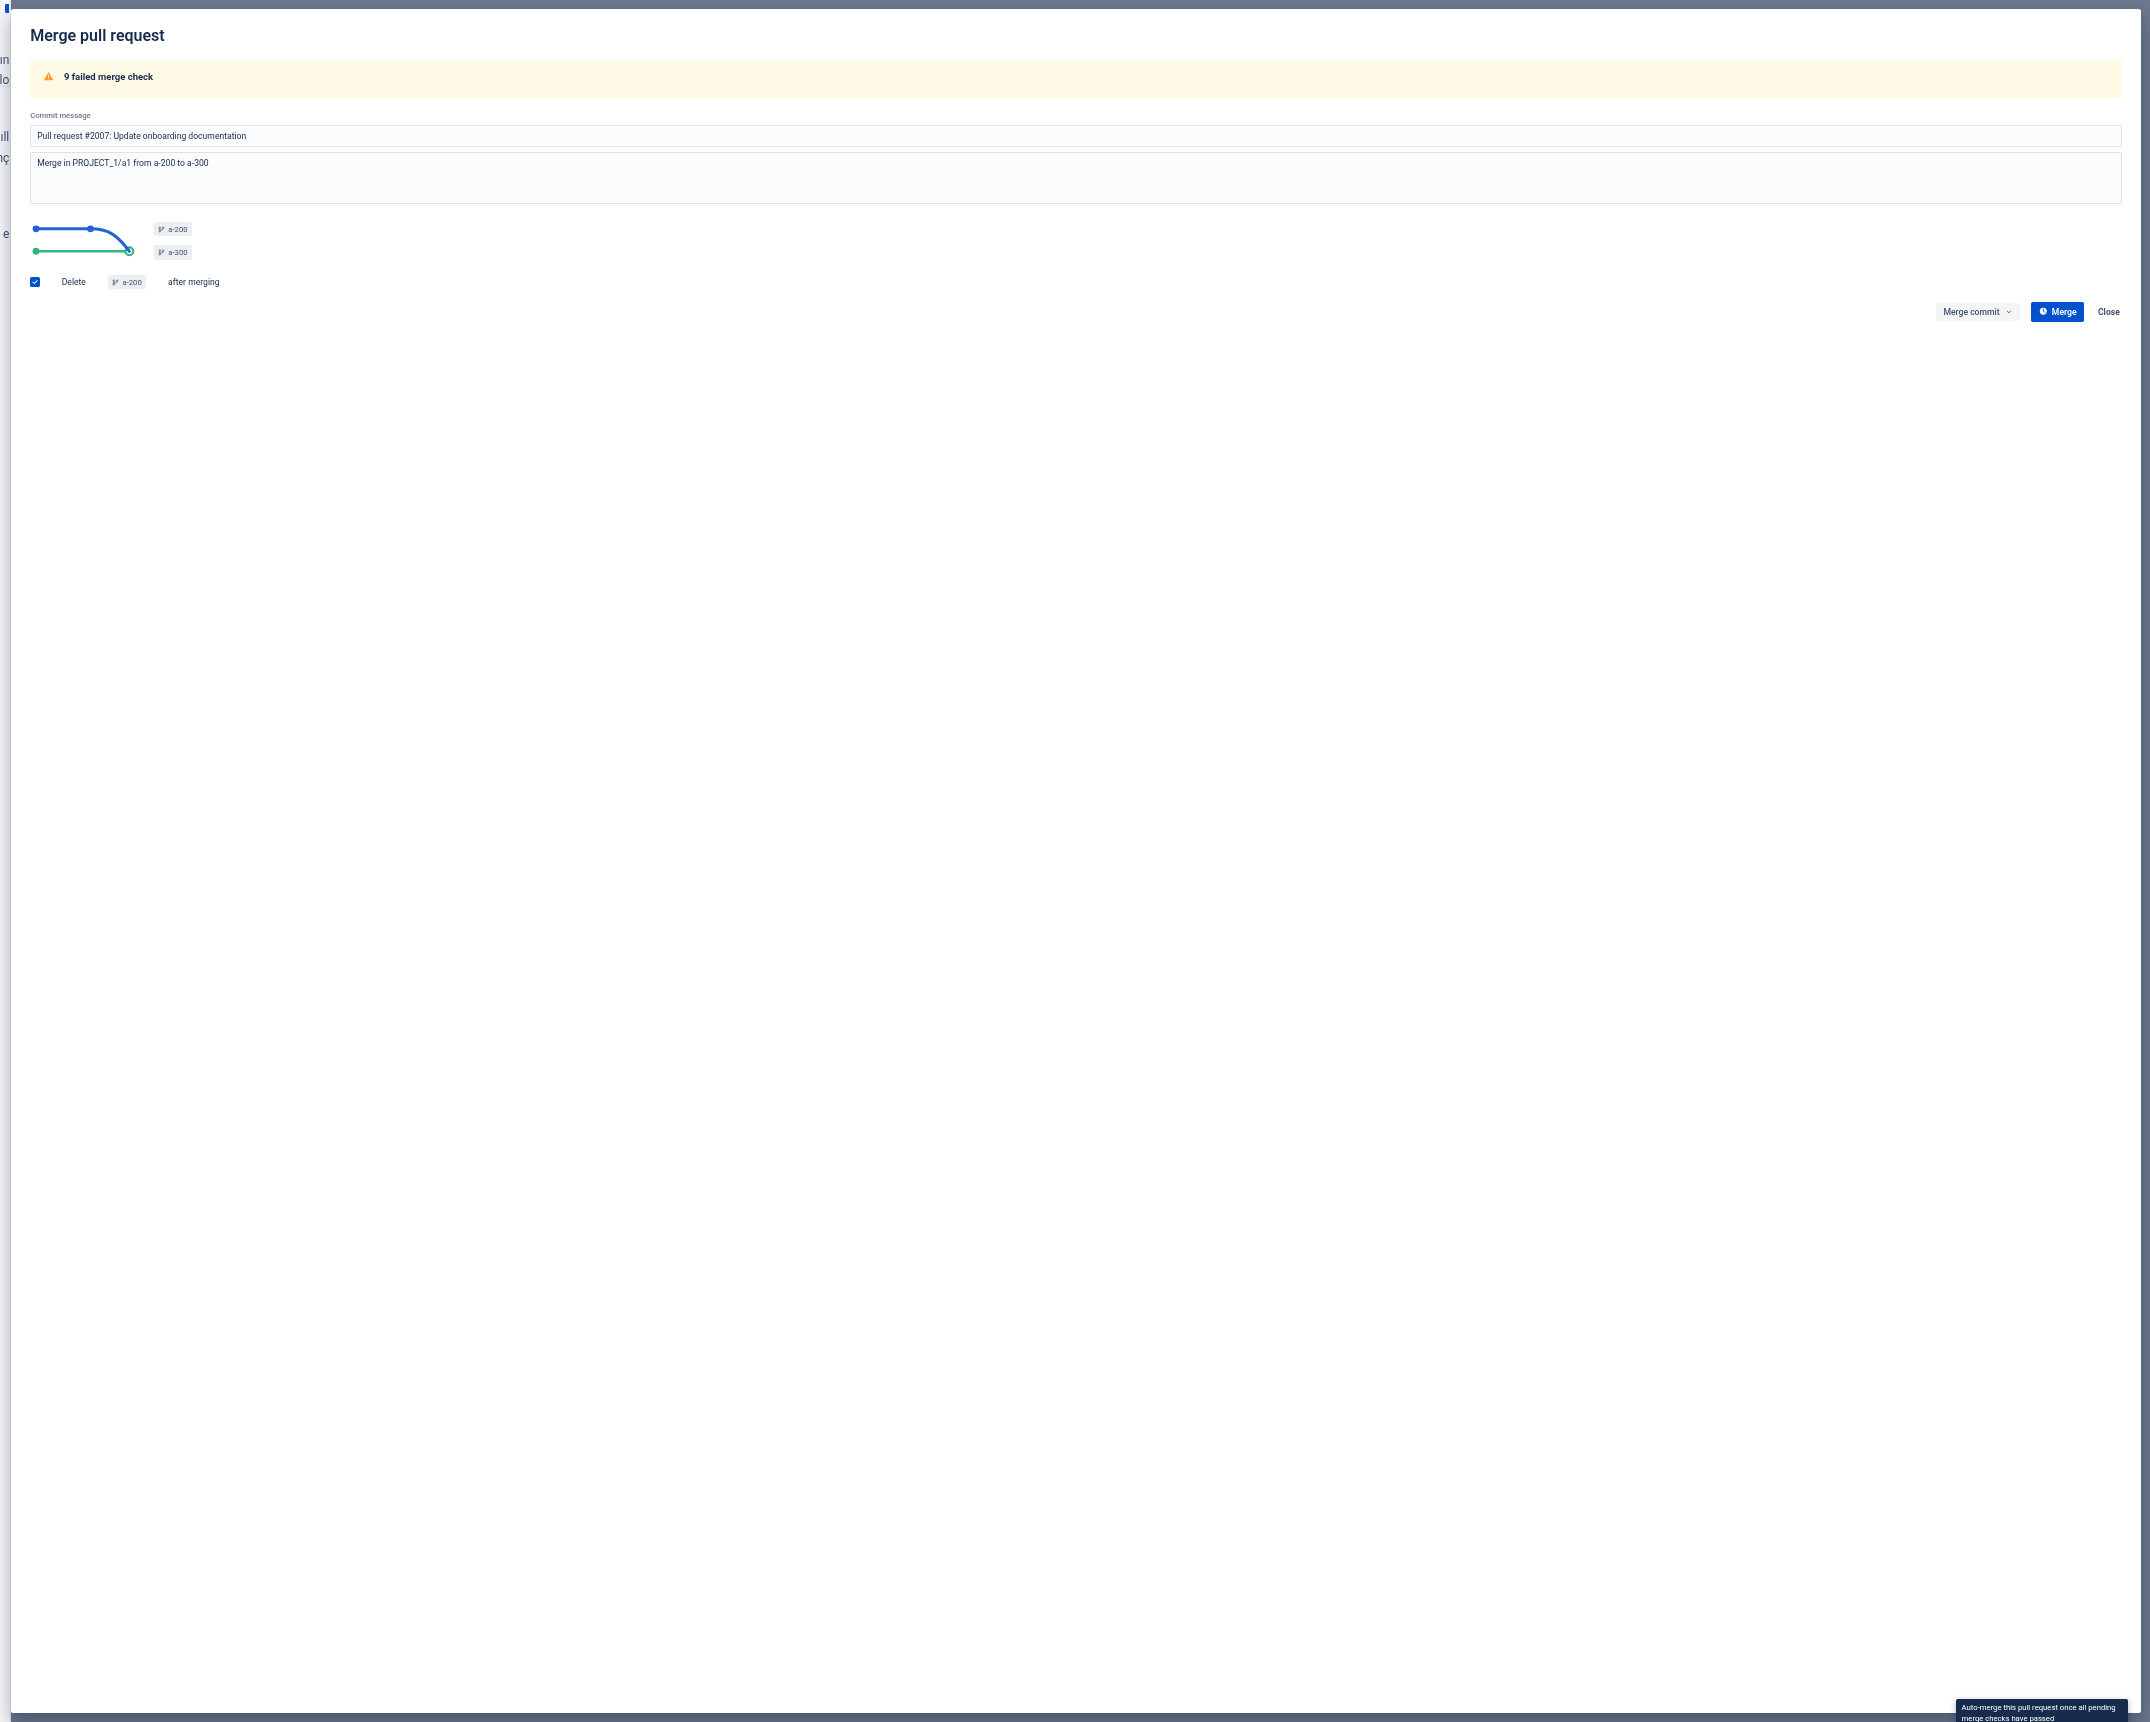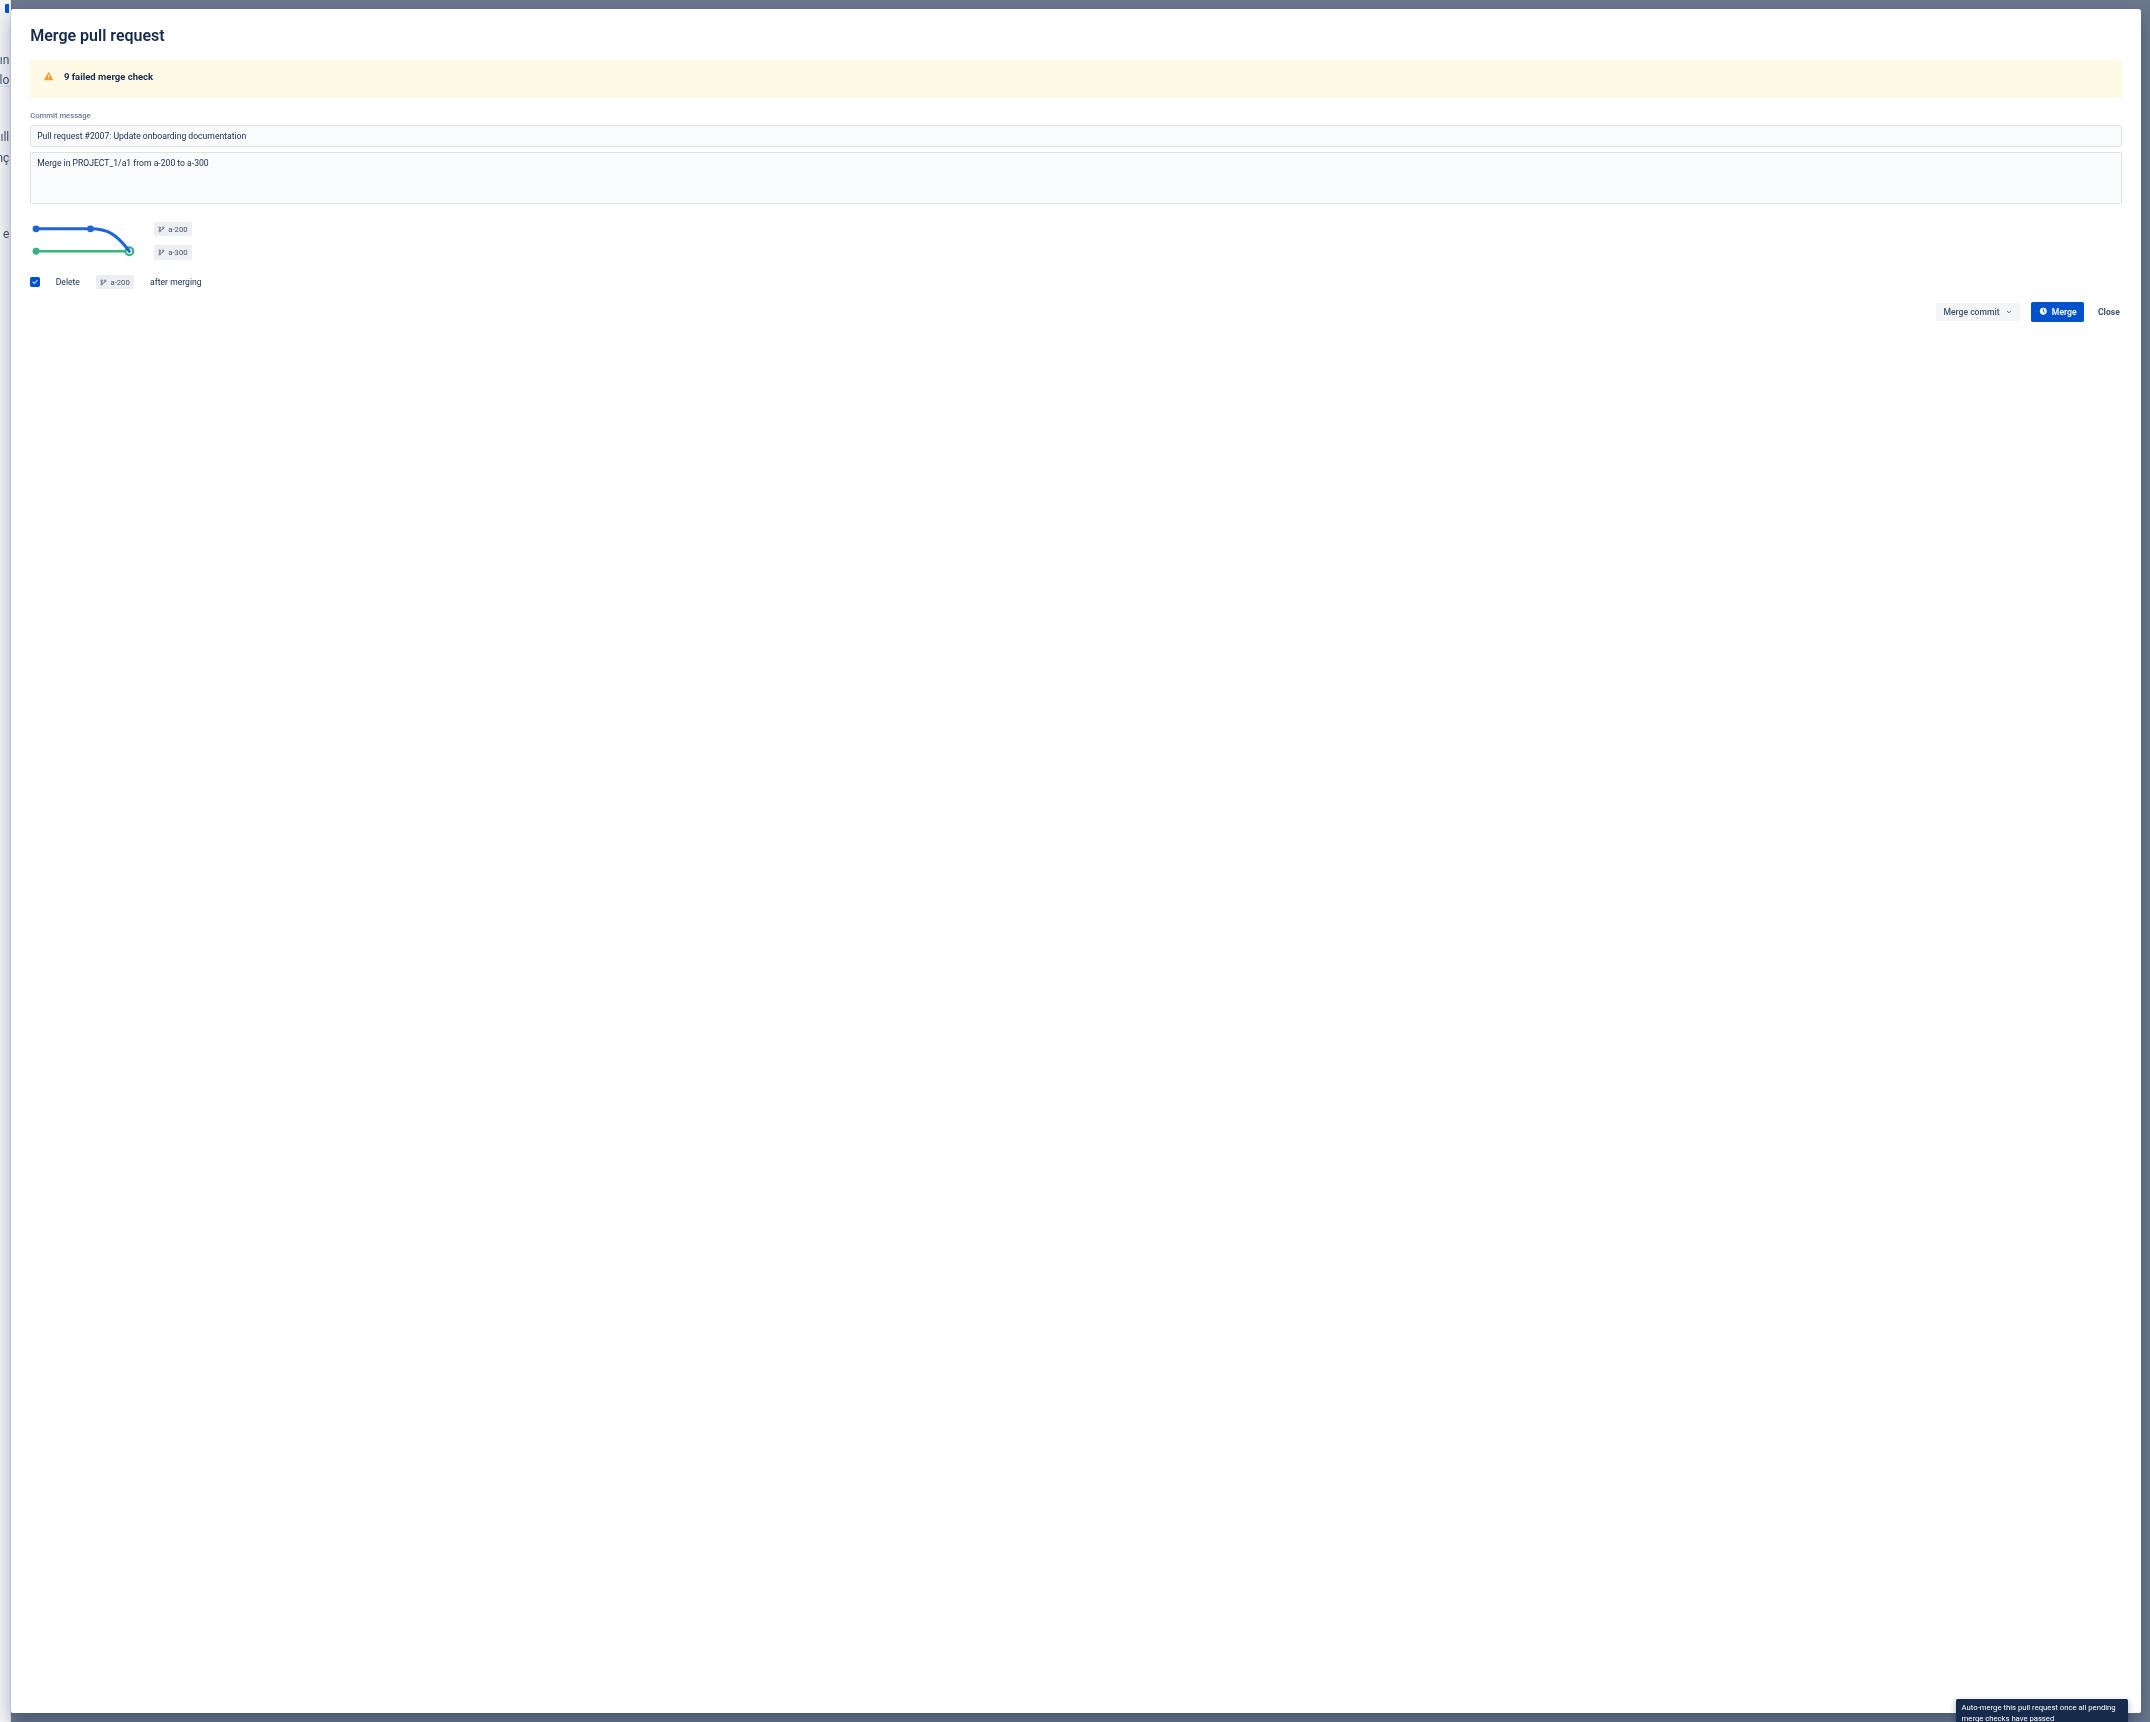--- a/index.html
+++ b/index.html
@@ -132,21 +132,21 @@
     padding: 1.7px 4.3px;
     font-size: 7.7px;
     color: #42526e;
     width: fit-content;
   }
   .tag svg { display: block; }
 
   .delete-row {
     display: flex;
     align-items: center;
-    gap: 16px;
+    gap: 22px;
     font-size: 8.6px;
     color: #172b4d;
     margin-bottom: 13px;
   }
   .checkbox {
     width: 9.5px; height: 9.5px;
     border-radius: 1.7px;
     background: #0052cc;
     display: inline-flex;
     align-items: center; justify-content: center;

